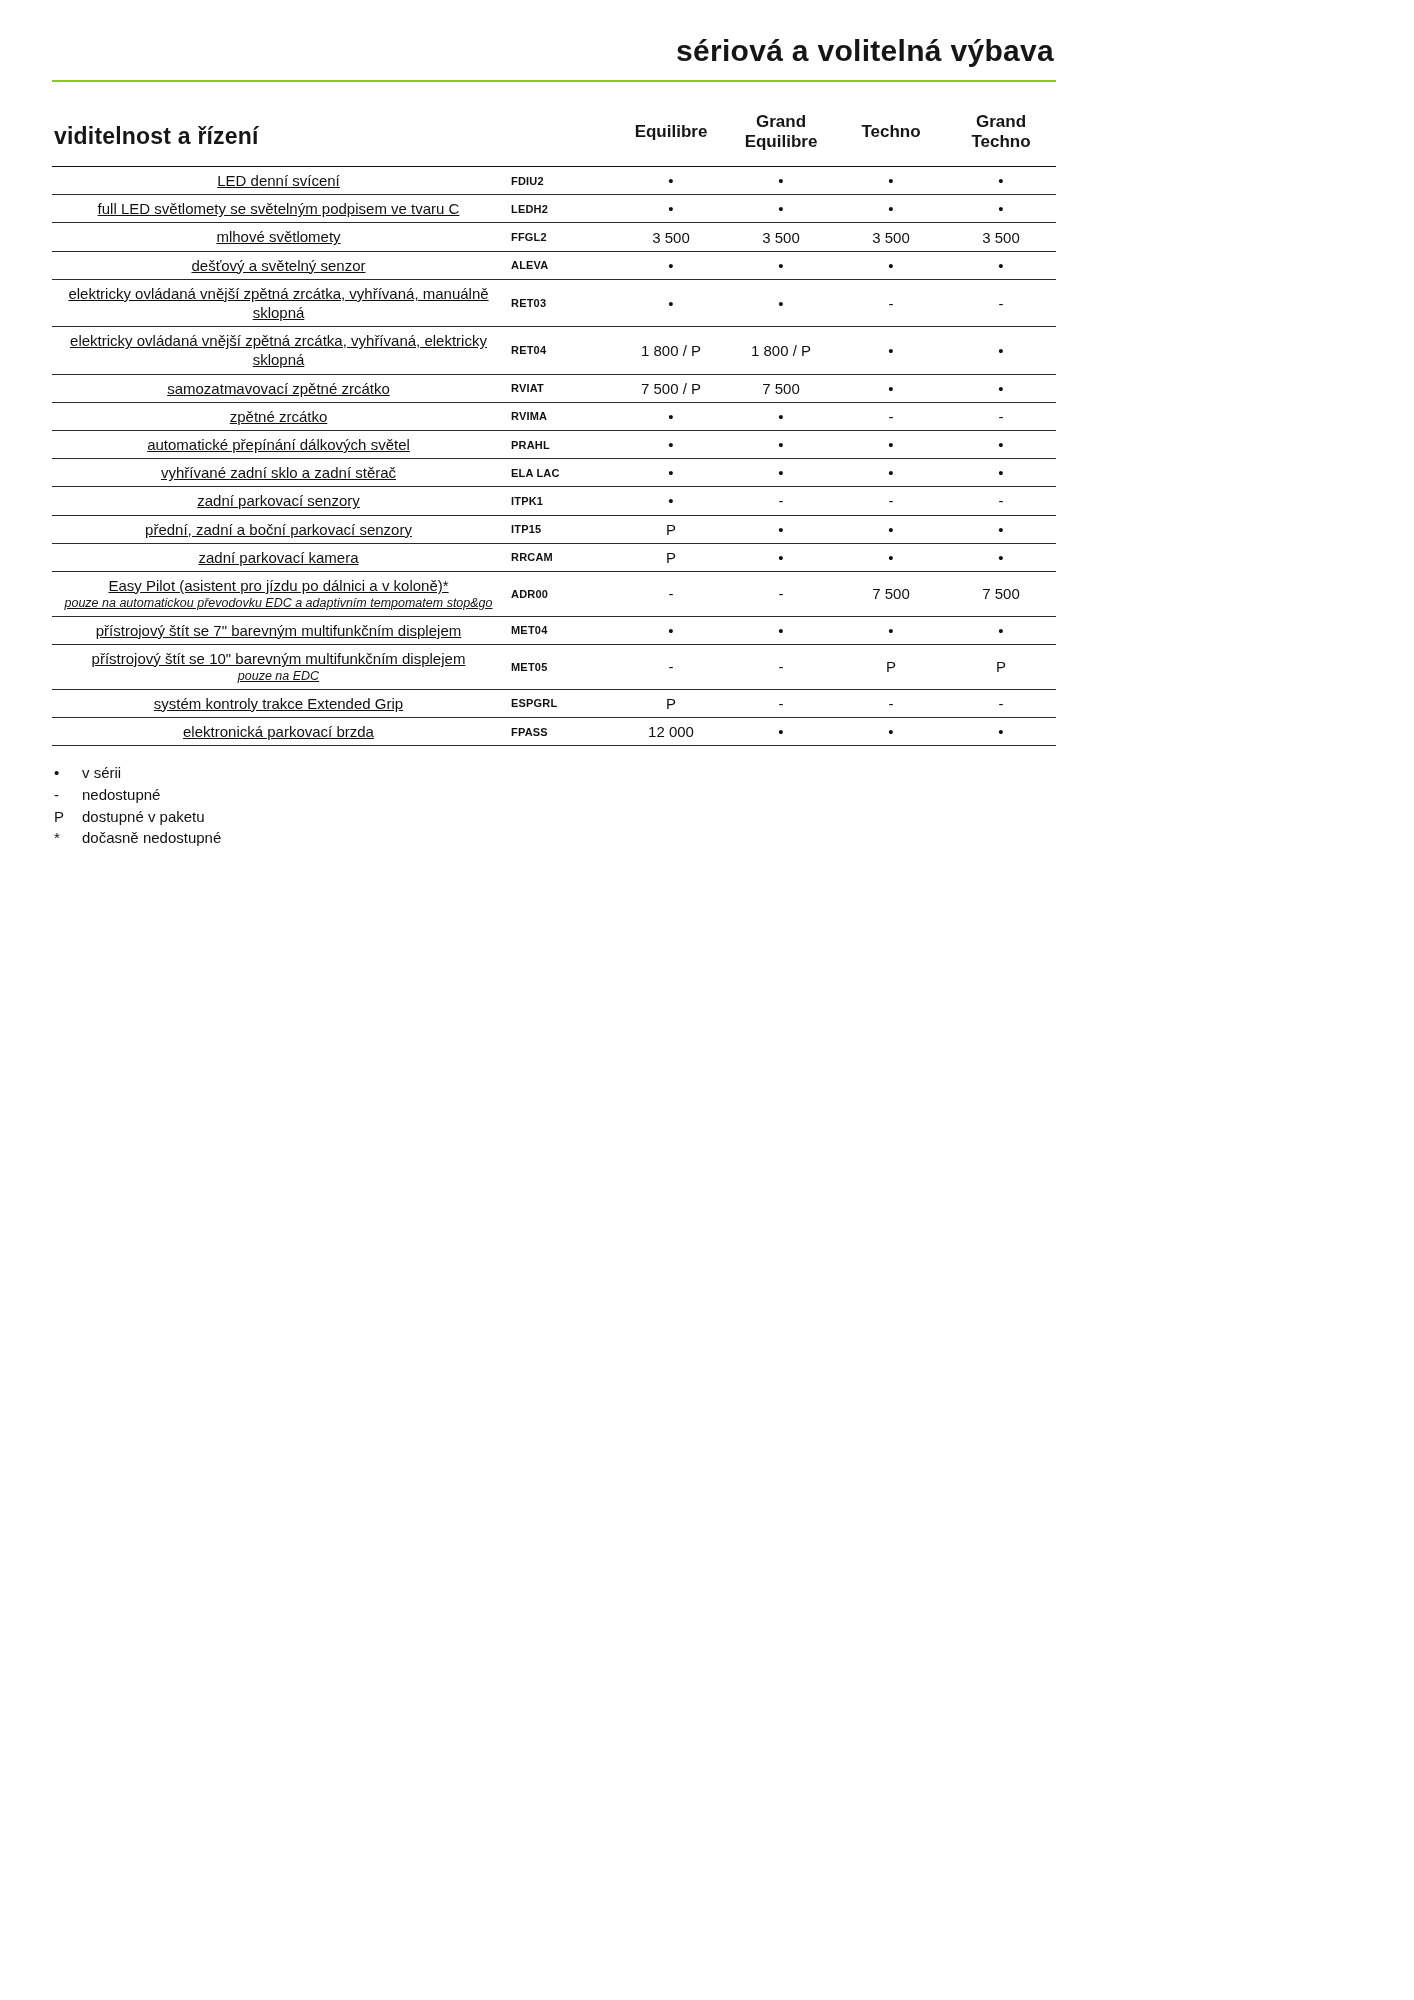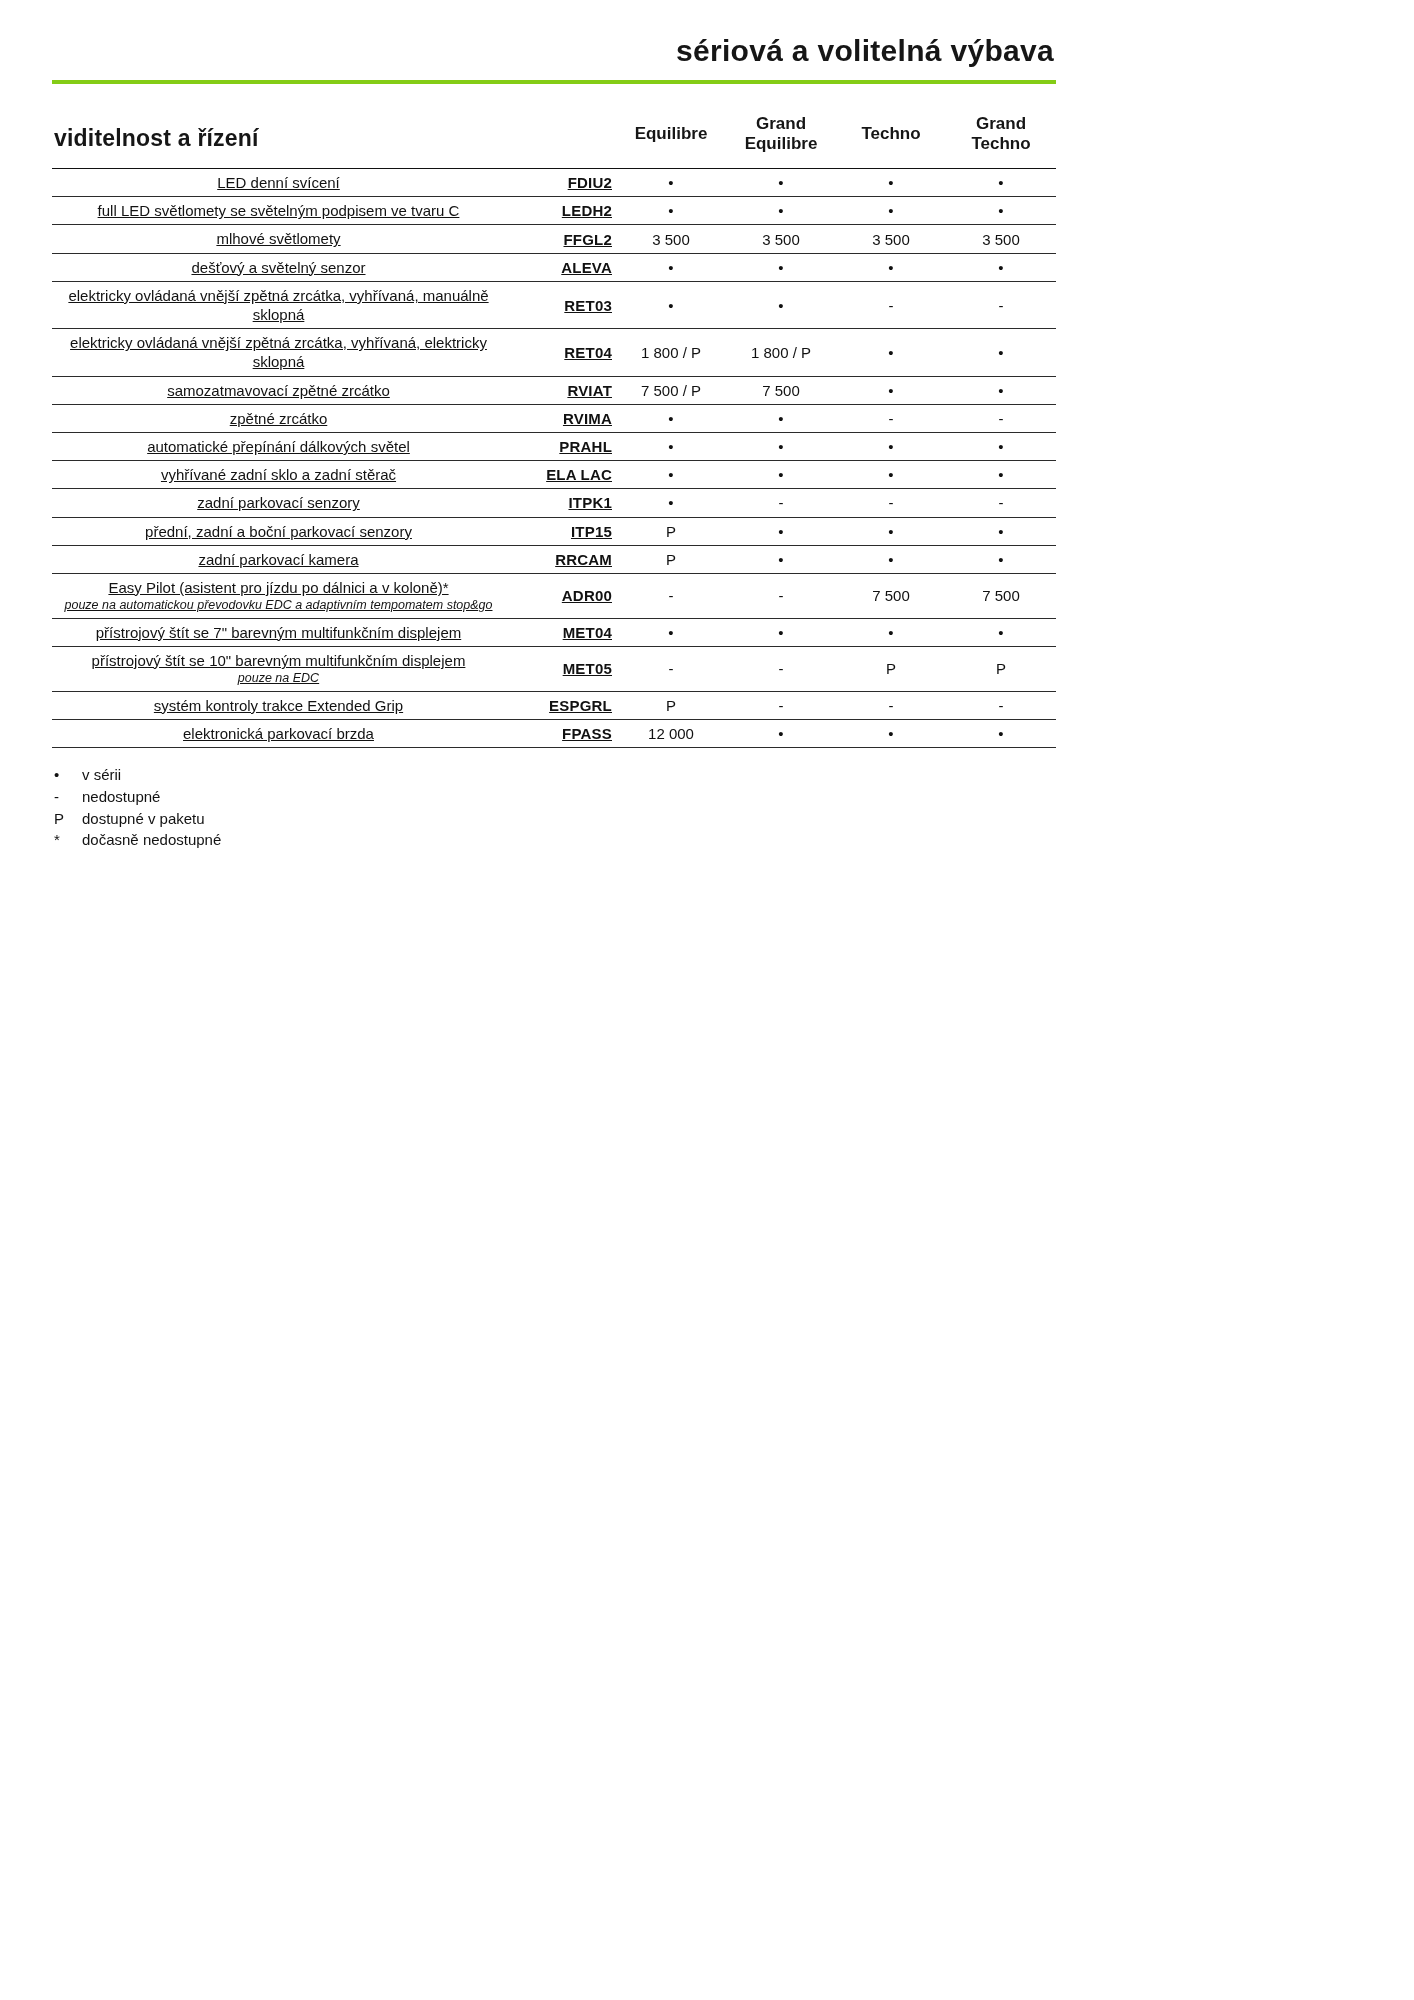--- a/index.html
+++ b/index.html
@@ -24,21 +24,21 @@
     width: 1004px;
   }
   h1.page-title {
     margin: 0;
     padding: 0 2px 12px 0;
     font-size: 30px;
     font-weight: bold;
     letter-spacing: 0.3px;
     text-align: right;
     color: #161616;
-    border-bottom: 4px solid #84cc16;
+    border-bottom: 2px solid #84cc16;
   }
   table.equip {
     width: 1004px;
     border-collapse: collapse;
     table-layout: fixed;
   }
   col.c-name { width: 455px; }
   col.c-code { width: 109px; }
   col.c-val  { width: 110px; }
 
@@ -70,25 +70,24 @@
     vertical-align: middle;
   }
   td.feature {
     text-align: center;
     padding-left: 2px;
     line-height: 1.28;
     color: #121212;
     text-decoration: underline;
   }
   td.code {
-    text-align: right;
+    text-align: left;
     font-weight: bold;
-    font-size: 15px;
+    font-size: 11px;
     letter-spacing: 0.2px;
-    text-decoration: underline;
   }
   td.val {
     text-align: center;
     font-size: 15px;
   }
   .note {
     font-style: italic;
     font-size: 12.5px;
     line-height: 1.25;
     margin-top: 1px;

